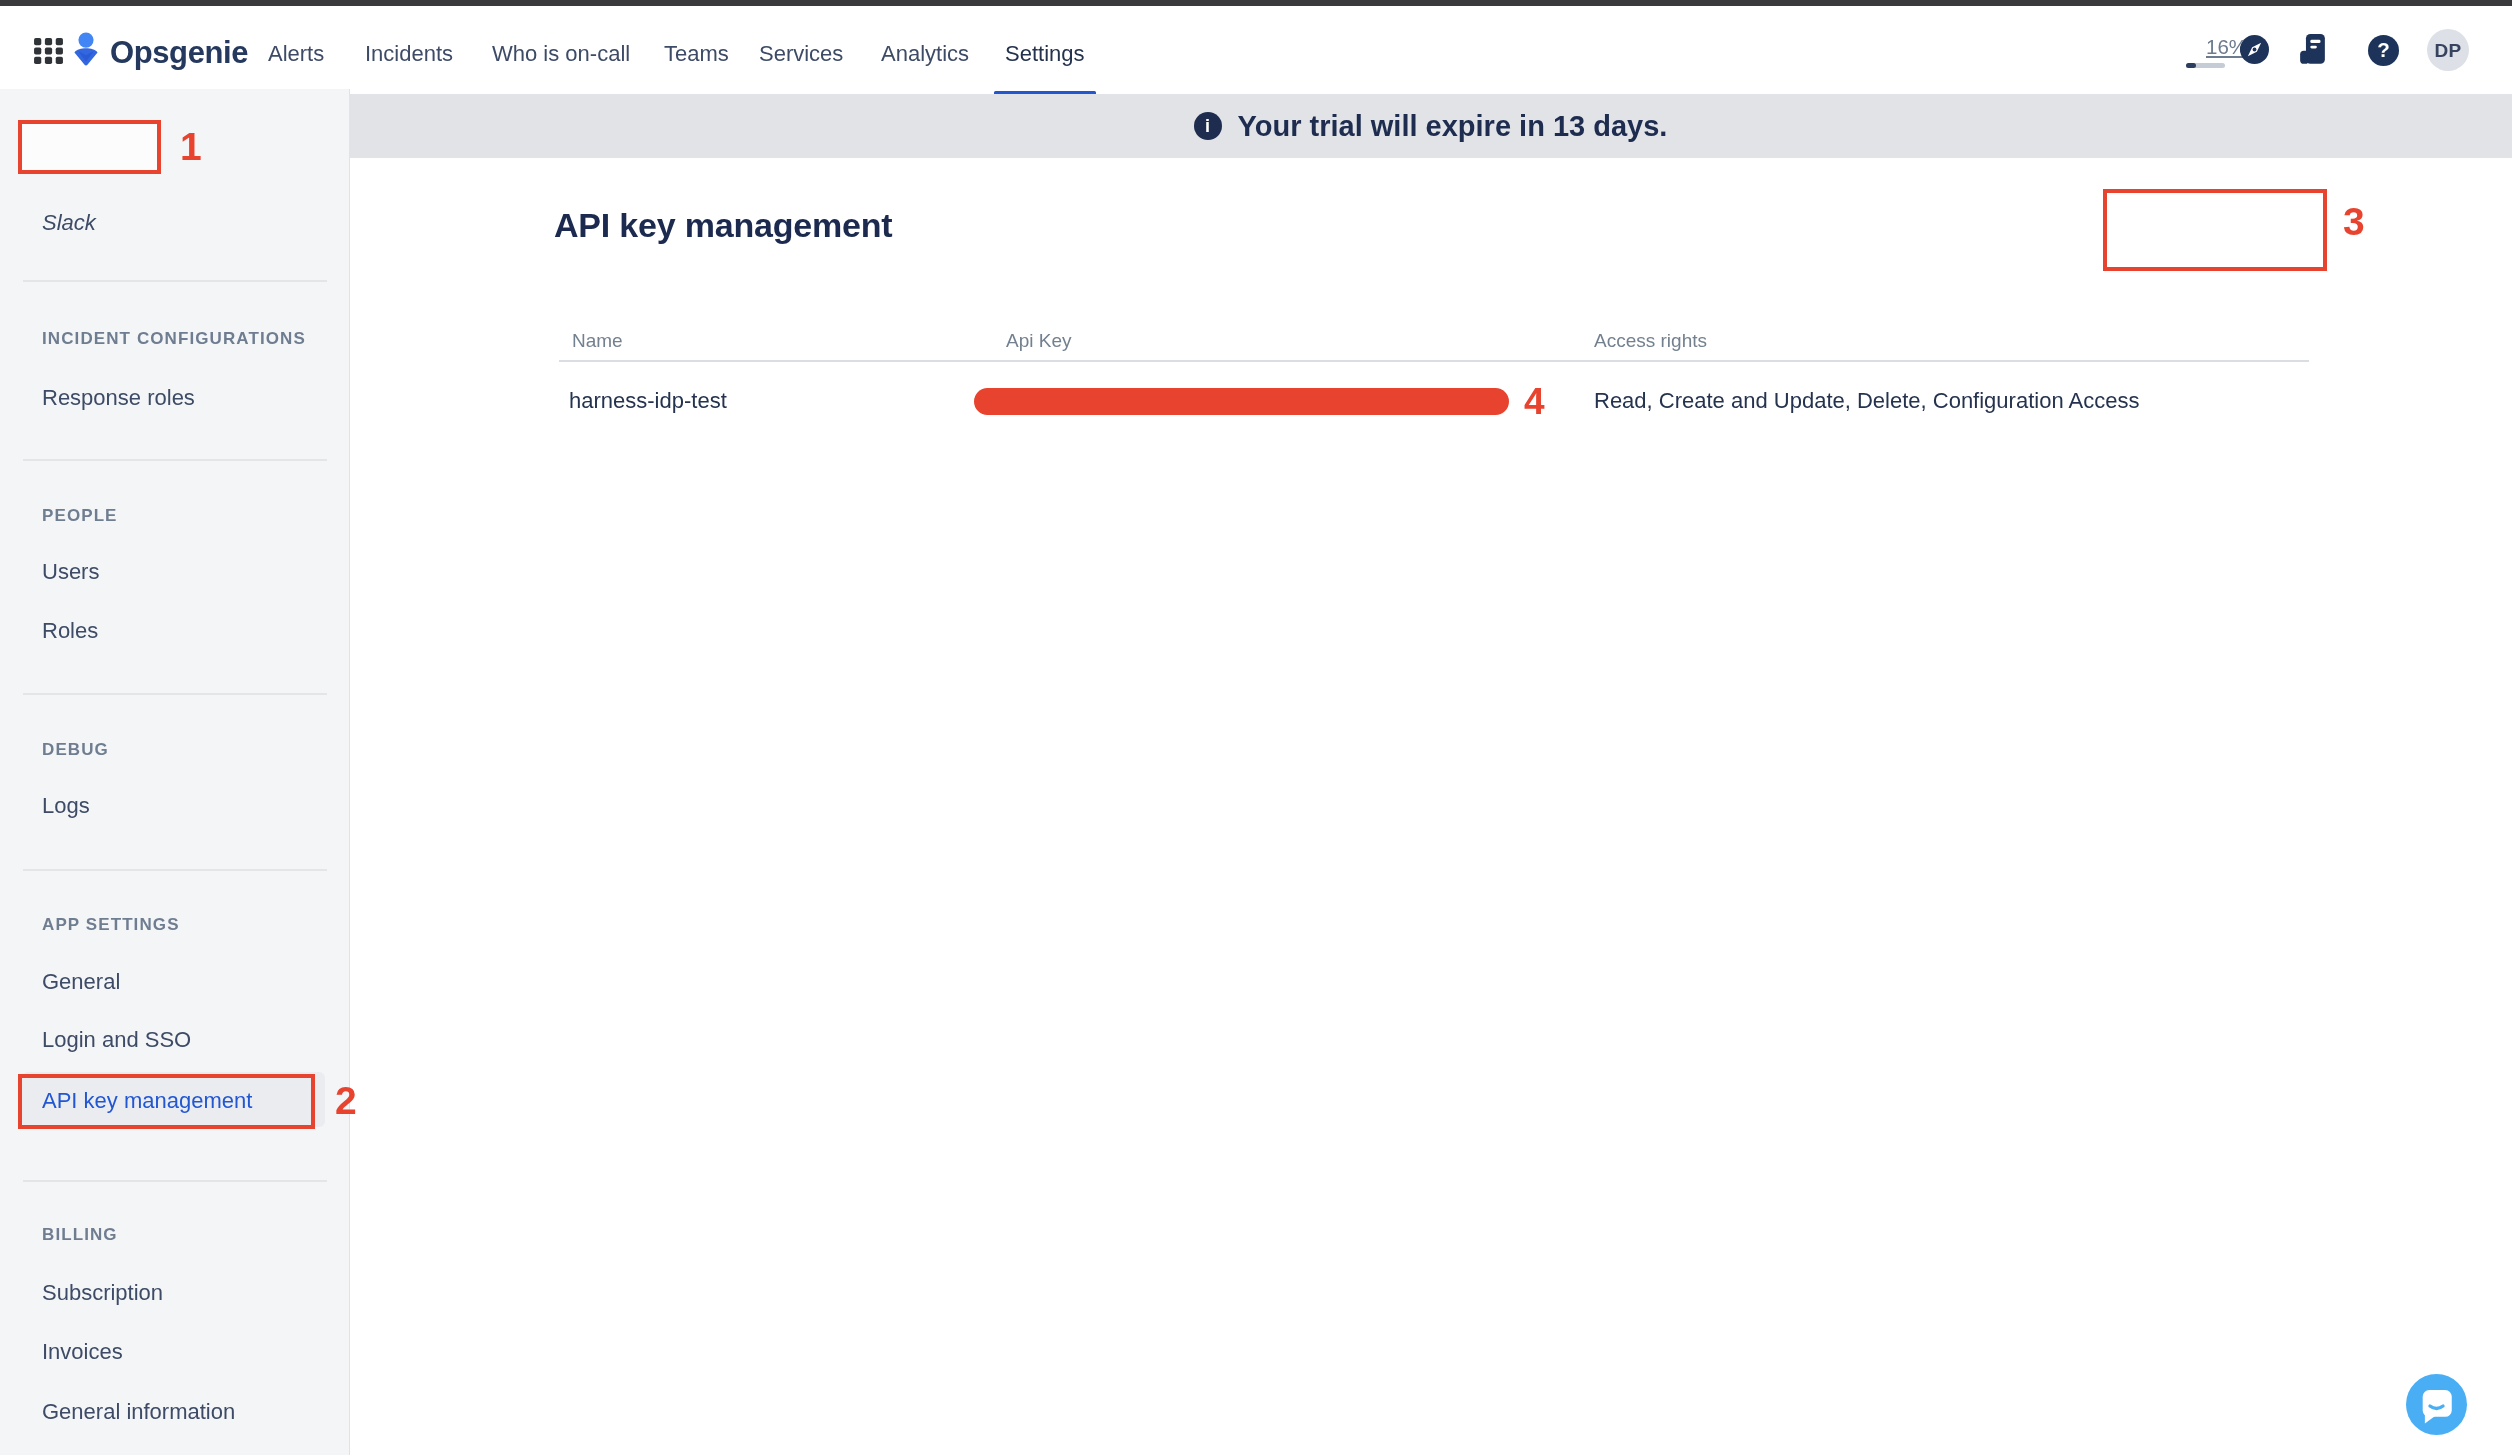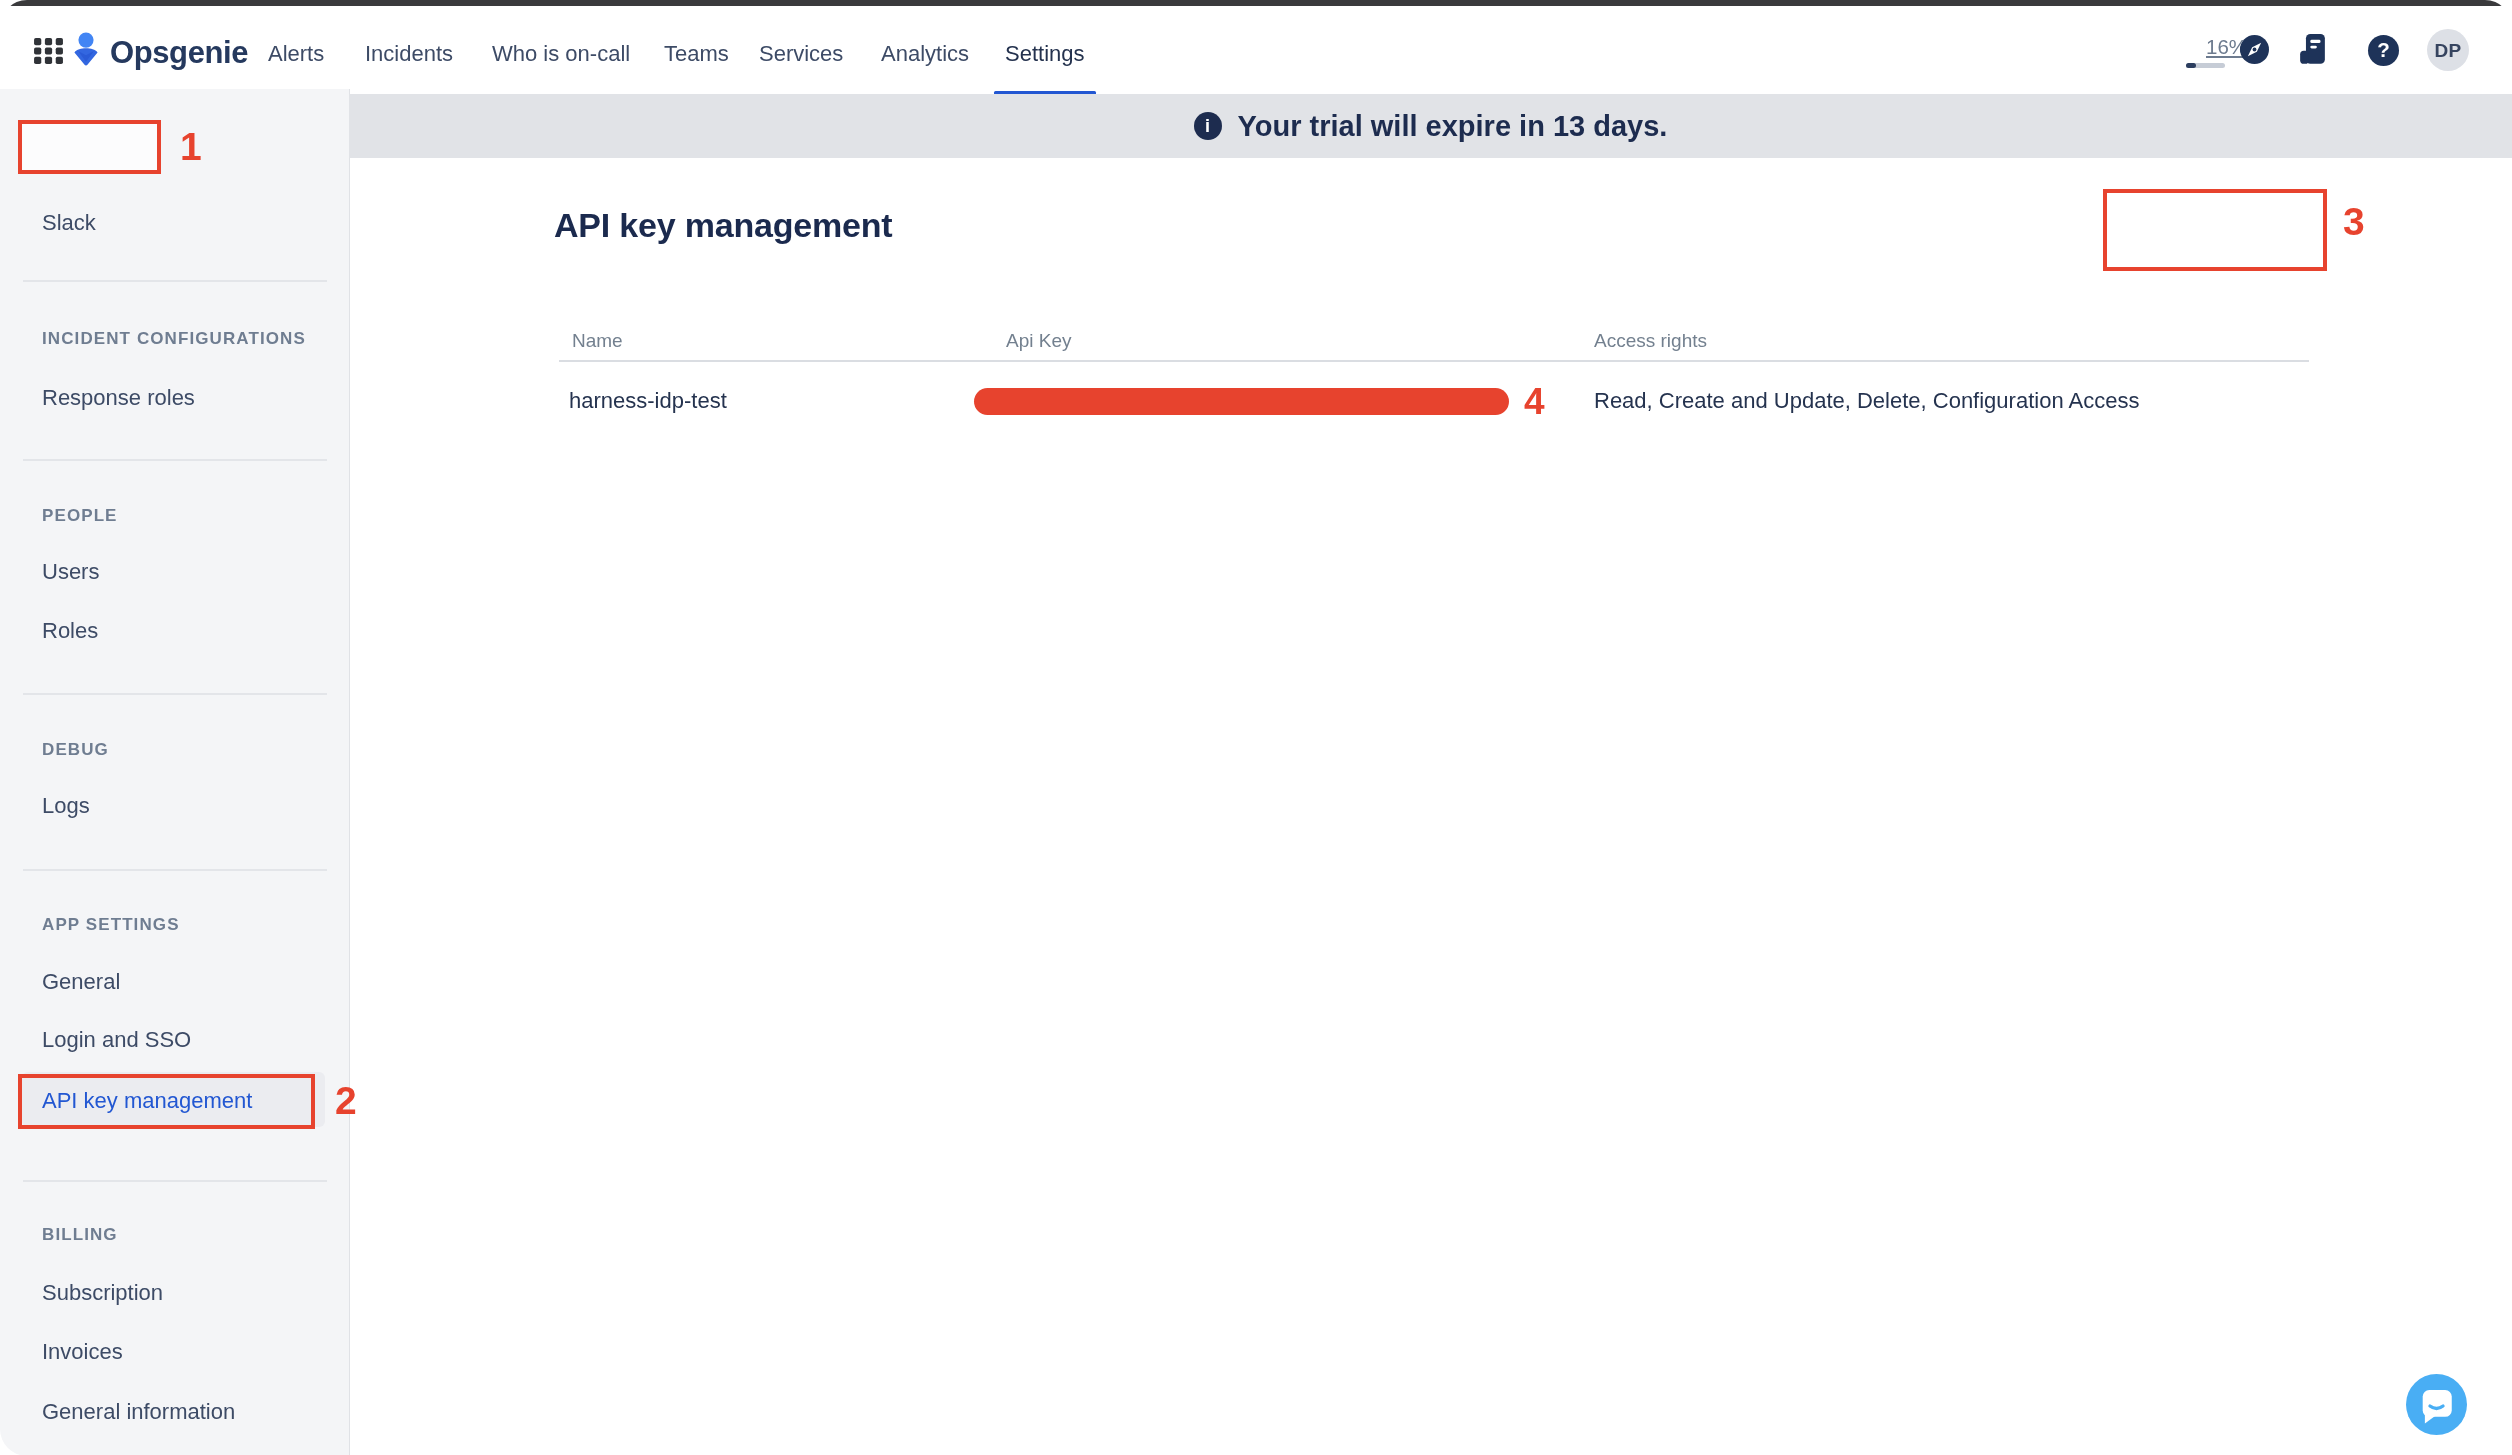--- a/index.html
+++ b/index.html
@@ -1,18 +1,18 @@
 <!DOCTYPE html>
 <html style="font-size:11.7px"><head>
 <meta charset="utf-8">
 <style>
   html,body{margin:0;padding:0;background:#ffffff;}
   #canvas{
     position:relative;width:2512px;height:1456px;overflow:hidden;
-    font-family:"Liberation Sans","DejaVu Sans",sans-serif;background:#ffffff;border-radius:27px;
+    font-family:"Liberation Sans","DejaVu Sans",sans-serif;background:#ffffff;
   }
   .abs{position:absolute;line-height:1;}
   
   .top-strip{left:0;top:0;width:2512px;height:5.8px;background:#3a3a3c;}
   
   .header{left:0;top:5.8px;width:2512px;height:83px;background:#ffffff;}
   .logo-text{left:110px;top:31px;font-size:31px;font-weight:600;color:#25395e;letter-spacing:-0.4px;}
   .nav-item{top:37px;font-size:22px;color:#3d4b66;cursor:pointer;white-space:nowrap;}
   .nav-item.active{color:#24324e;}
   .settings-underline{left:994px;top:85px;width:102px;height:4.4px;background:#2257d2;border-radius:1.5px;}
@@ -119,21 +119,21 @@
     </div>
 
     <div class="abs circle-icon avatar">
       <span>DP</span>
     </div>
   </div>
 
   <div class="abs sidebar"></div>
 
   <span class="abs side-link bold" style="top:136px;">Settings</span>
-  <span class="abs side-link" style="top:212px;">Slack</span>
+  <span class="abs side-link" style="top:212px;font-style:italic;">Slack</span>
   <div class="abs side-divider" style="top:280px;"></div>
 
   <span class="abs side-section" style="top:330px;">INCIDENT CONFIGURATIONS</span>
   <span class="abs side-link" style="top:387px;">Response roles</span>
   <div class="abs side-divider" style="top:459px;"></div>
 
   <span class="abs side-section" style="top:507px;">PEOPLE</span>
   <span class="abs side-link" style="top:561px;">Users</span>
   <span class="abs side-link" style="top:620px;">Roles</span>
   <div class="abs side-divider" style="top:693px;"></div>

